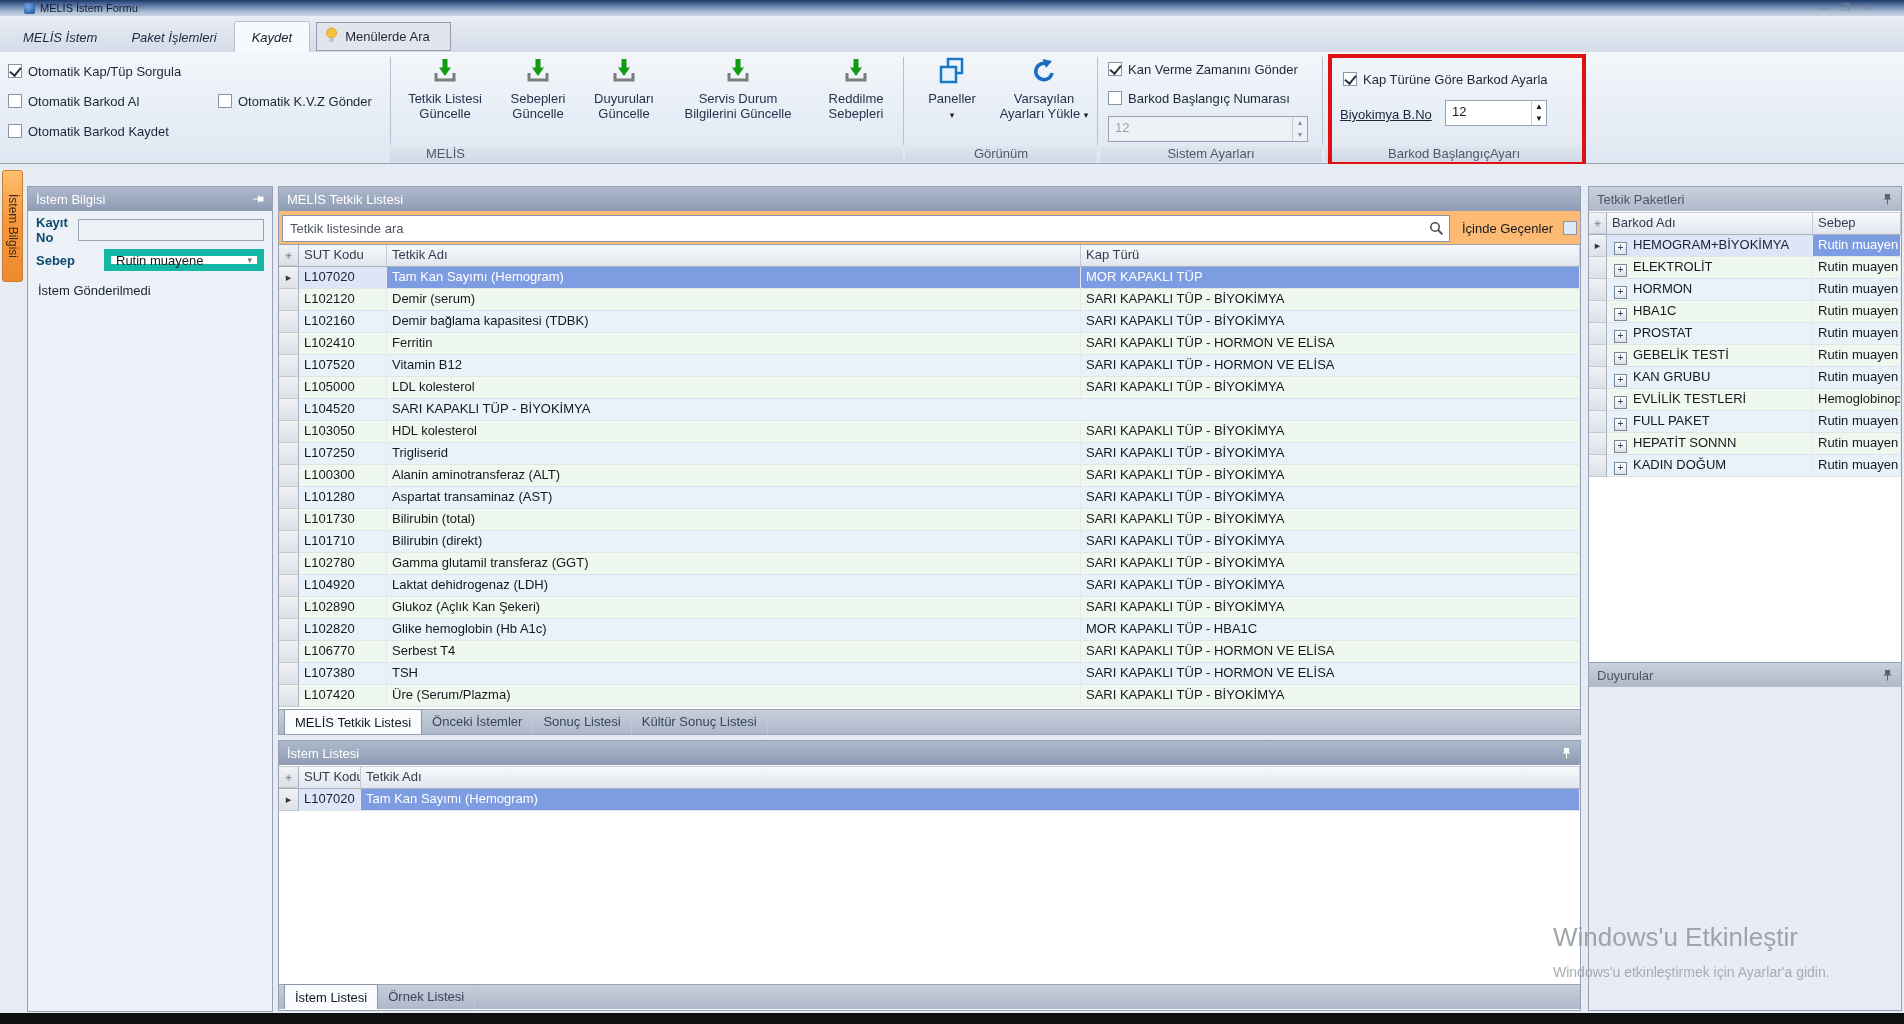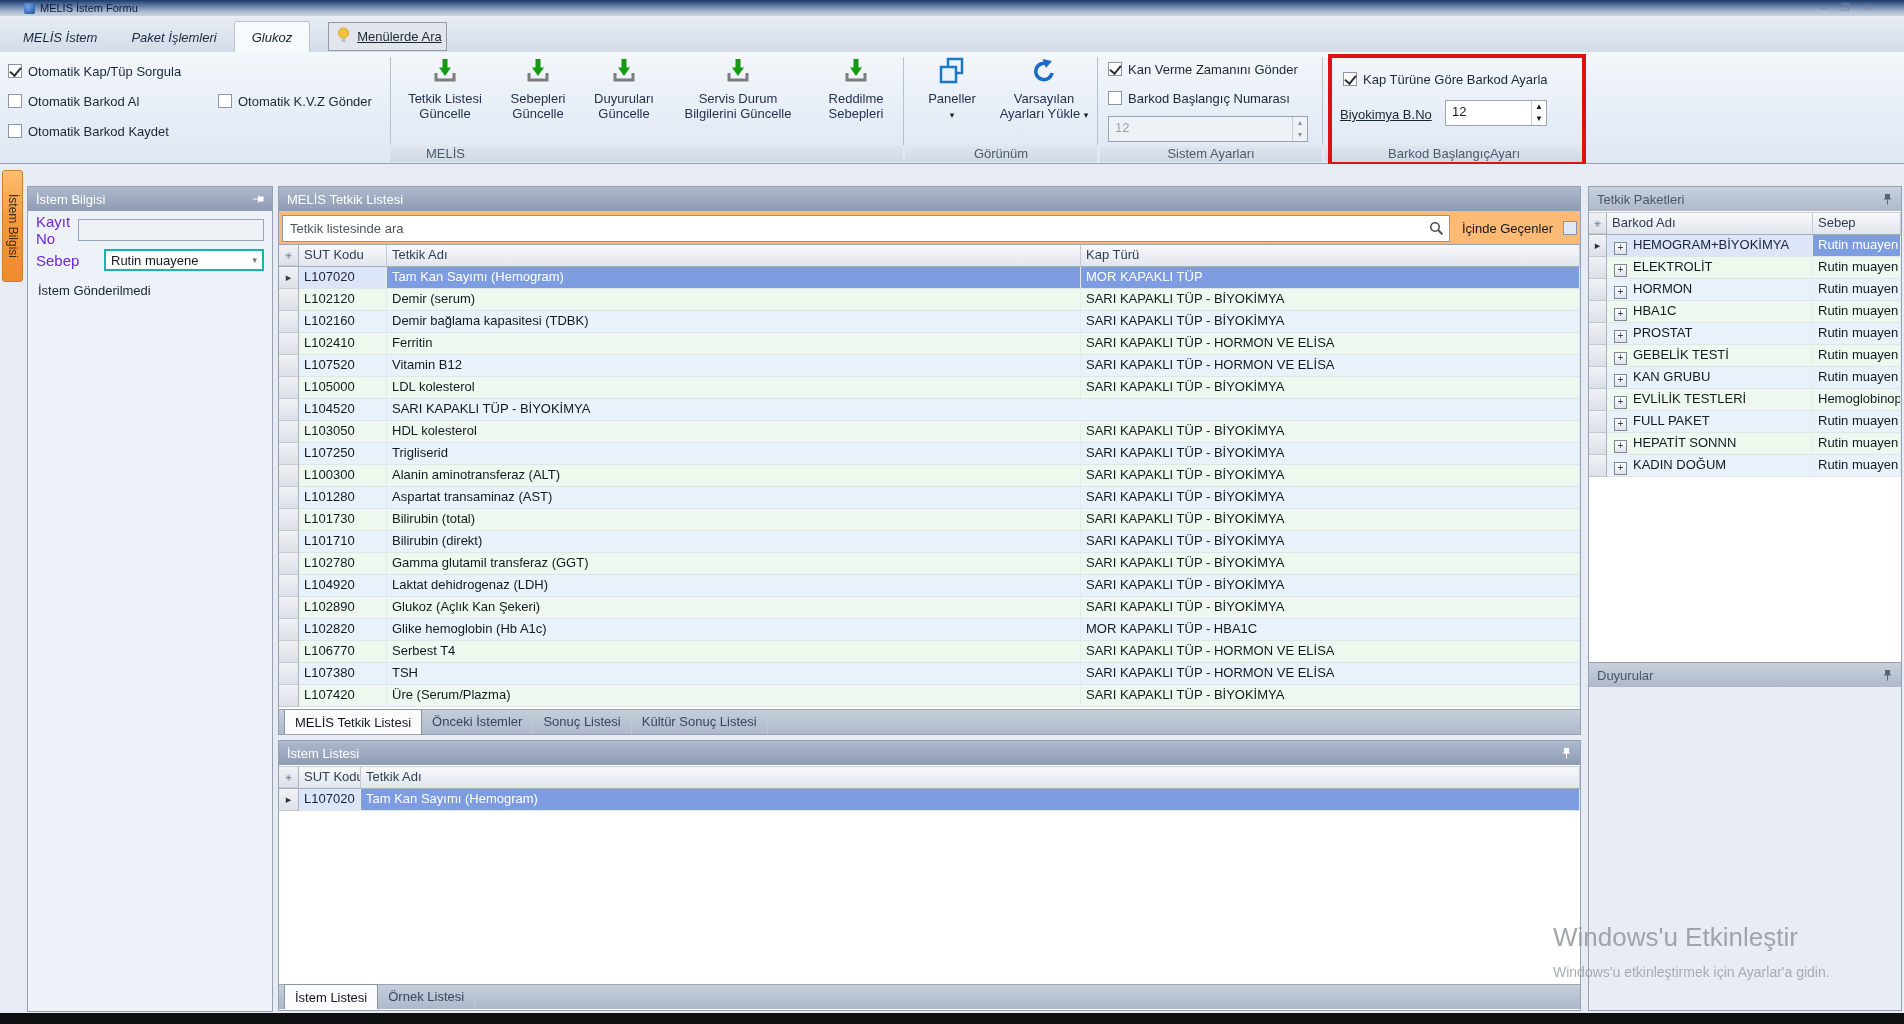--- a/index.html
+++ b/index.html
@@ -17,22 +17,22 @@
   .winbtns{margin-left:auto;display:flex;gap:14px;padding-right:8px;}
   .wb{font-size:10px;color:#7c8494;line-height:14px;cursor:default;}
 
   
   .tabrow{position:absolute;left:0;top:16px;width:100%;height:36px;
     background:linear-gradient(#e9eef5,#d4dce8);display:flex;align-items:flex-end;}
   .rtabs{display:flex;align-items:flex-end;padding-left:6px;}
   .rtab{font-size:13px;color:#1b2940;padding:0 17px;height:29px;line-height:29px;white-space:nowrap;font-style:italic;}
   .rtab.active{background:#f7fafd;border:1px solid #b7c1cf;border-bottom:none;
     border-radius:2px 2px 0 0;height:31px;line-height:31px;color:#15212f;}
-  .menusearch{height:29px;margin-left:18px;margin-bottom:1px;display:flex;align-items:center;gap:7px;
-    background:#e2e6ec;border:1px solid #959ca8;padding:0 4px 0 8px;font-size:13px;color:#1d2634;text-decoration:underline;}
+  .menusearch{height:29px;margin-left:6px;margin-bottom:1px;display:flex;align-items:center;gap:7px;
+    background:#e2e6ec;border:1px solid #959ca8;padding:0 20px 0 8px;font-size:13px;color:#1d2634;}
 
   
   .ribbon{position:absolute;left:0;top:52px;width:100%;height:112px;
     background:linear-gradient(180deg,#f3f7fb 0%,#e8eef7 55%,#dfe7f2 100%);
     border-bottom:1px solid #97a2b4;}
   .gsep{position:absolute;top:5px;height:88px;width:1px;background:#b7c1d1;}
   .gcap{position:absolute;top:94px;height:16px;font-size:13px;color:#4c5a6e;
     text-align:center;line-height:15px;background:linear-gradient(#e0e6ef,#cfd8e4);}
   .gcap.melis-cap{text-align:left;padding-left:36px;}
   .cb{position:absolute;display:flex;align-items:center;gap:6px;font-size:13px;color:#1c2736;height:18px;cursor:default;white-space:nowrap;}
@@ -65,24 +65,24 @@
   .panel{position:absolute;border:1px solid #96a1b4;}
   .phead{height:24px;background:linear-gradient(#aeb9cc,#8d9bb3);color:#fff;font-size:13px;
     display:flex;align-items:center;justify-content:space-between;padding:0 8px;}
   .phead.light{background:linear-gradient(#c9d1de,#aeb8c8);color:#4c5665;}
   .pin{display:flex;color:#fff;}
   .phead.light .pin{color:#5a6472;}
   .pin.rot svg{transform:rotate(90deg);}
 
   .left-panel{left:27px;top:22px;width:246px;height:826px;background:#edf1f8;}
   .fieldrow{position:absolute;left:8px;right:8px;height:22px;display:flex;align-items:center;}
-  .flabel{width:68px;font-size:15px;color:#6d28d9;}
+  .flabel{width:68px;font-size:13px;color:#0c4a6e;font-weight:bold;}
   .tin{flex:1;height:22px;border:1px solid #9aa5b5;background:#eef1f5;
     font:13px "Liberation Sans",sans-serif;padding:0 4px;color:#333;}
-  .combo{flex:1;height:22px;border:2px solid #14b8a6;background:#fff;font-size:13px;
+  .combo{flex:1;height:22px;border:7px solid #14b8a6;background:#fff;font-size:13px;
     display:flex;align-items:center;justify-content:space-between;padding:0 5px;color:#15191f;}
   .combo .dd{color:#6a7380;}
   .status{position:absolute;left:10px;top:96px;font-size:13px;color:#1a2330;}
 
   .top-panel{left:278px;top:22px;width:1303px;height:549px;background:#fdba74;}
   .searchrow{position:absolute;top:25px;left:0;right:0;height:32px;display:flex;align-items:center;padding:0 3px;}
   .searchbox{position:relative;width:1174px;height:27px;background:#fff;border:1px solid #8b95a5;
     display:flex;align-items:center;}
   .searchbox input{flex:1;border:none;outline:none;font:13px "Liberation Sans",sans-serif;
     padding:0 7px;color:#222;background:transparent;}
@@ -151,21 +151,21 @@
       <span class="wb">–</span>
       <span class="wb">❐</span>
       <span class="wb">✕</span>
     </span>
   </div>
 
   <div class="tabrow">
     <div class="rtabs">
         <div class="rtab">MELİS İstem</div>
         <div class="rtab">Paket İşlemleri</div>
-        <div class="rtab active">Glukoz</div>
+        <div class="rtab active">Kaydet</div>
       </div>
     <div class="menusearch">
       <span>
         <svg width="13" height="16" viewBox="0 0 13 16">
             <circle cx="6.5" cy="6" r="5" fill="#f2c23e" stroke="#d8a82e"></circle>
             <rect x="4.5" y="11.5" width="4" height="3.5" fill="#b9c0cc"></rect>
           </svg>
       </span>
       <span>Menülerde Ara</span>
     </div>

